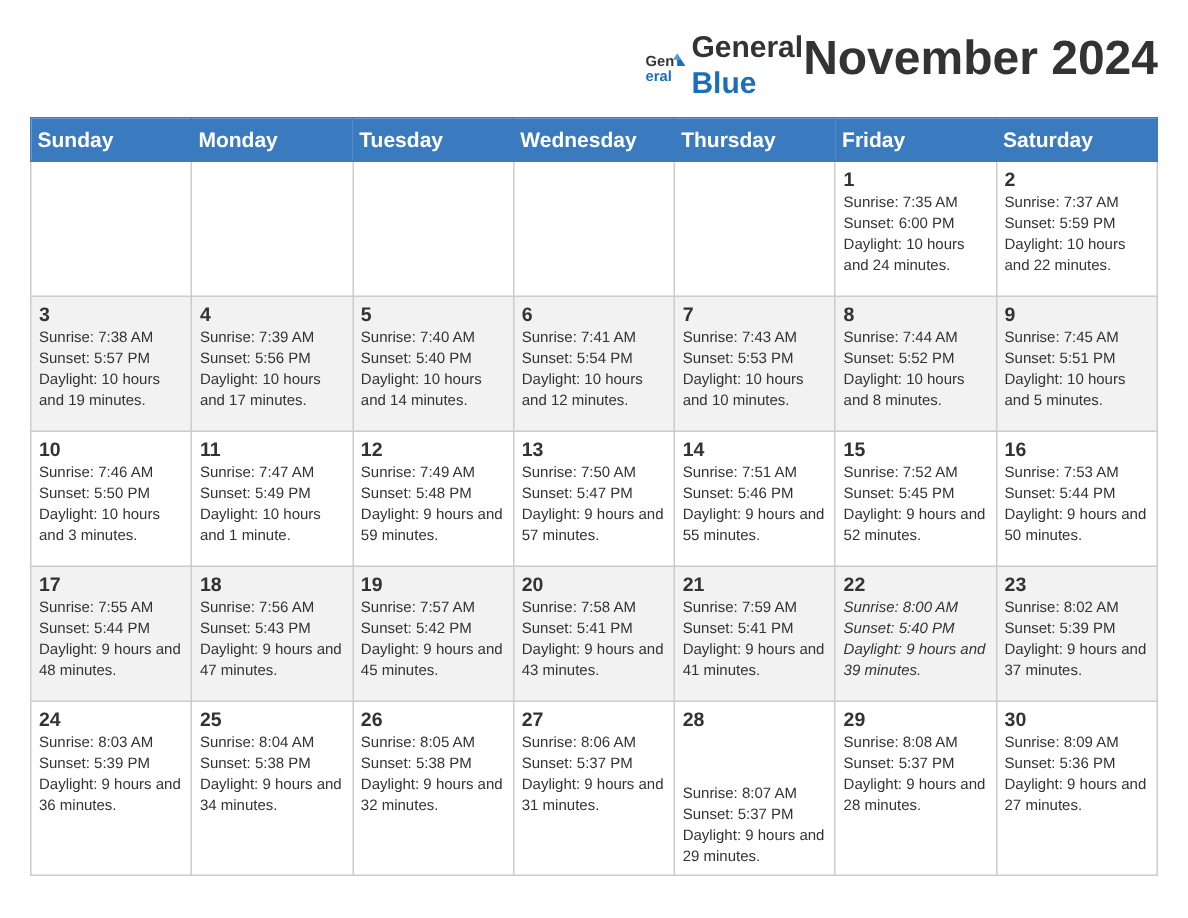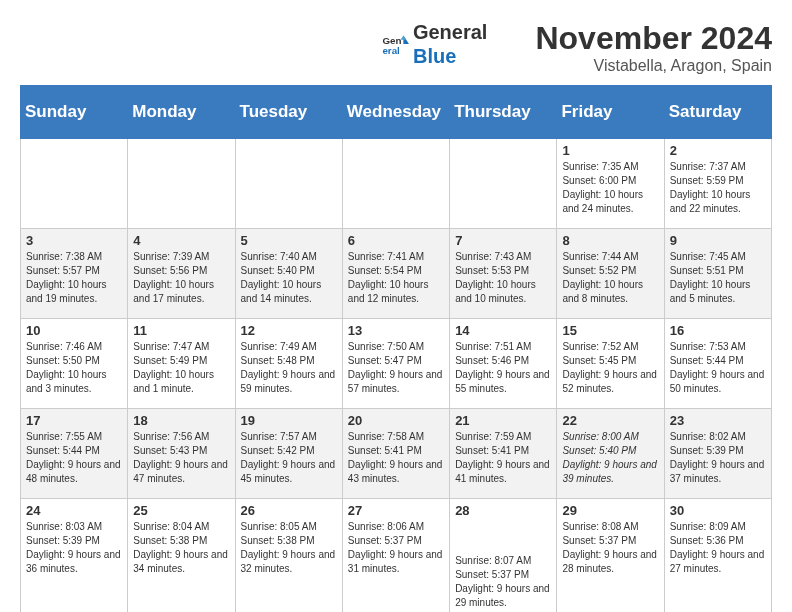--- a/index.html
+++ b/index.html
@@ -27,43 +27,42 @@
     }
     .logo-text .general { color: #333; }
     .logo-text .blue { color: #1a6fba; }
     .logo-icon {
       width: 28px;
       height: 28px;
       margin-right: 4px;
     }
     .title-block {
       text-align: right;
-      margin-left: 48px;
     }
     .month-title {
       font-size: 32px;
       font-weight: bold;
       color: #333;
     }
     .location {
       font-size: 16px;
       color: #555;
     }
     table {
       width: 100%;
       border-collapse: collapse;
       table-layout: fixed;
     }
     thead tr {
       background-color: #3a7bbf;
     }
     thead th {
       color: #fff;
-      font-size: 17px;
-      padding: 16px 4px;
+      font-size: 14px;
+      padding: 6px 4px;
       text-align: left;
       border: 1px solid #3a7bbf;
     }
     tbody td {
       vertical-align: top;
       border: 1px solid #ccc;
       padding: 4px 5px;
       font-size: 10.5px;
       color: #333;
       min-height: 80px;
@@ -101,21 +100,20 @@
       <polygon points="32,8 40,20 32,20" fill="#1a6fba"></polygon>
       <polygon points="28,14 36,14 32,8" fill="#4a9fd4"></polygon>
     </svg>
     <div class="logo-text">
       <div class="general">General</div>
       <div class="blue">Blue</div>
     </div>
   </div>
   <div class="title-block">
     <div class="month-title">November 2024</div>
-    <div class="location">Vistabella, Aragon, Spain</div>
   </div>
 </div>
 
 <table>
   <thead>
     <tr>
     <th>Sunday</th>
         <th>Monday</th>
         <th>Tuesday</th>
         <th>Wednesday</th>

